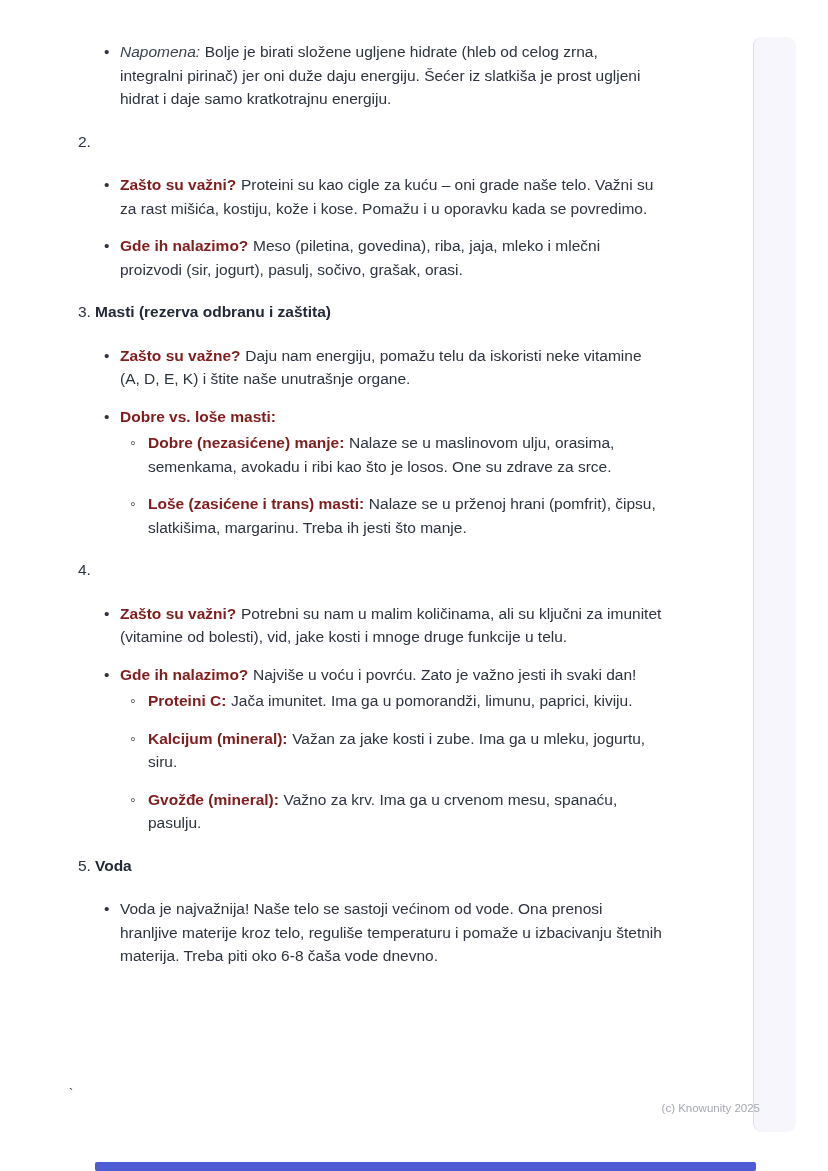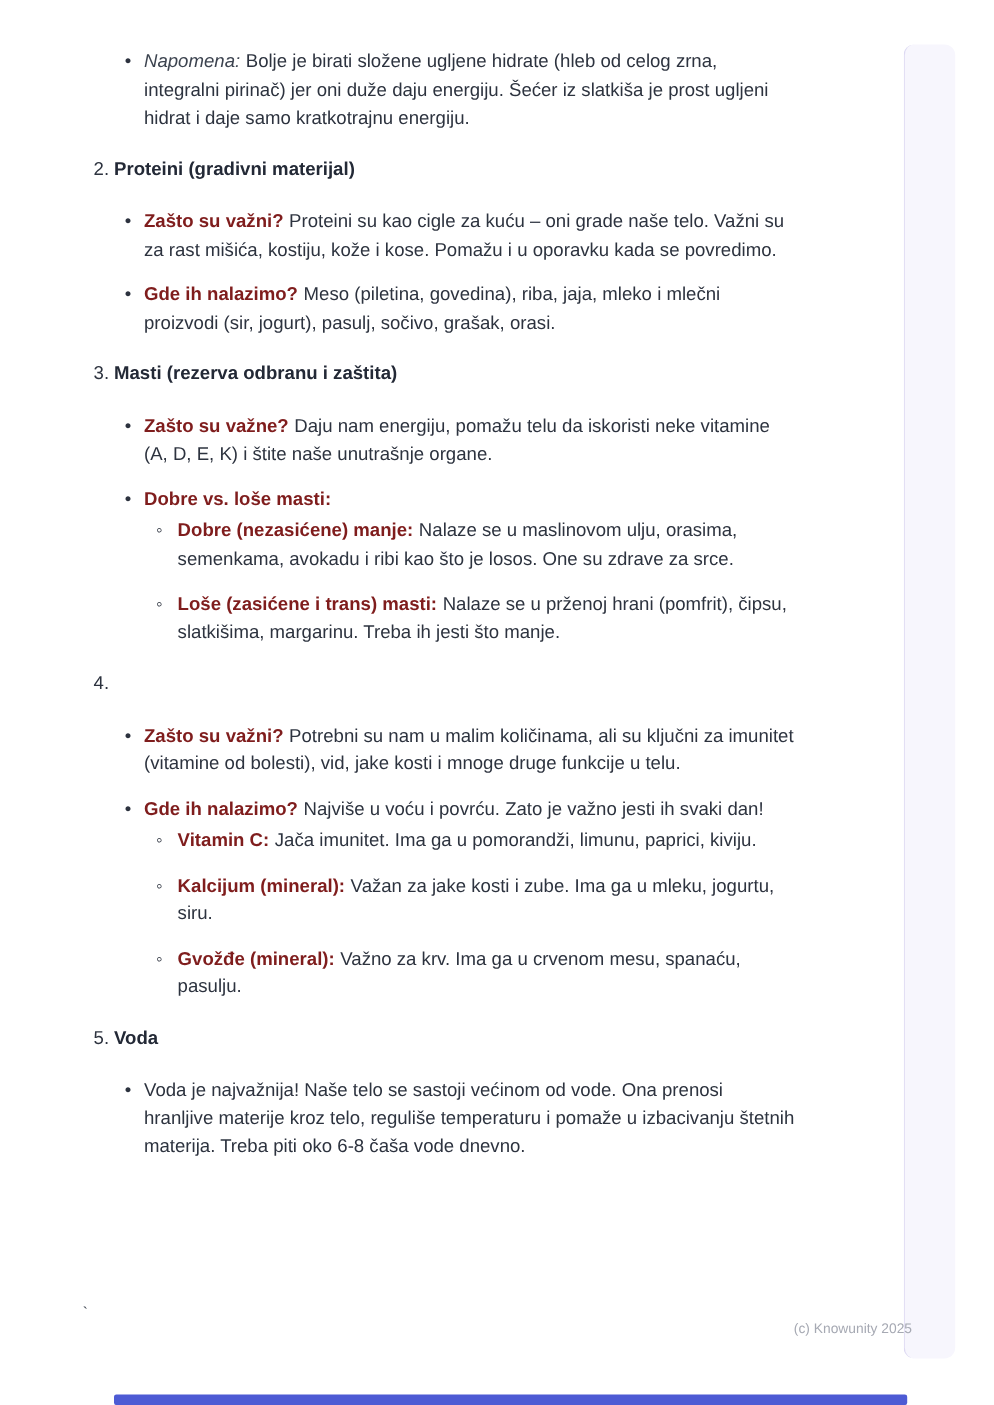--- a/index.html
+++ b/index.html
@@ -61,21 +61,20 @@
         <div class="row">
           <span class="mk1">•</span>
           <div class="btxt"><em class="note-lead">Napomena:</em><span>Bolje je birati složene ugljene hidrate (hleb od celog zrna, integralni pirinač) jer oni duže daju energiju. Šećer iz slatkiša je prost ugljeni hidrat i daje samo kratkotrajnu energiju.</span></div>
         </div>
       </li>
     </ul>
 
     <section>
       <h3 class="sec">
         <span class="num">2.</span>
-        <span>Proteini (gradivni materijal)</span>
       </h3>
       <ul>
         <li>
           <div class="row">
             <span class="mk1">•</span>
             <div class="btxt"><strong class="lead">Zašto su važni?</strong><span>Proteini su kao cigle za kuću – oni grade naše telo. Važni su za rast mišića, kostiju, kože i kose. Pomažu i u oporavku kada se povredimo.</span></div>
           </div>
         </li>
         <li>
           <div class="row">
@@ -134,21 +133,21 @@
         </li>
         <li>
           <div class="row">
             <span class="mk1">•</span>
             <div class="btxt"><strong class="lead">Gde ih nalazimo?</strong><span>Najviše u voću i povrću. Zato je važno jesti ih svaki dan!</span></div>
           </div>
           <ul class="sub">
             <li>
               <div class="row">
                 <span class="mk2">◦</span>
-                <div class="btxt"><strong class="lead">Vitamin C:</strong><span>Jača imunitet. Ima ga u pomorandži, limunu, paprici, kiviju.</span></div>
+                <div class="btxt"><strong class="lead">Proteini C:</strong><span>Jača imunitet. Ima ga u pomorandži, limunu, paprici, kiviju.</span></div>
               </div>
             </li>
             <li>
               <div class="row">
                 <span class="mk2">◦</span>
                 <div class="btxt"><strong class="lead">Kalcijum (mineral):</strong><span>Važan za jake kosti i zube. Ima ga u mleku, jogurtu, siru.</span></div>
               </div>
             </li>
             <li>
               <div class="row">

